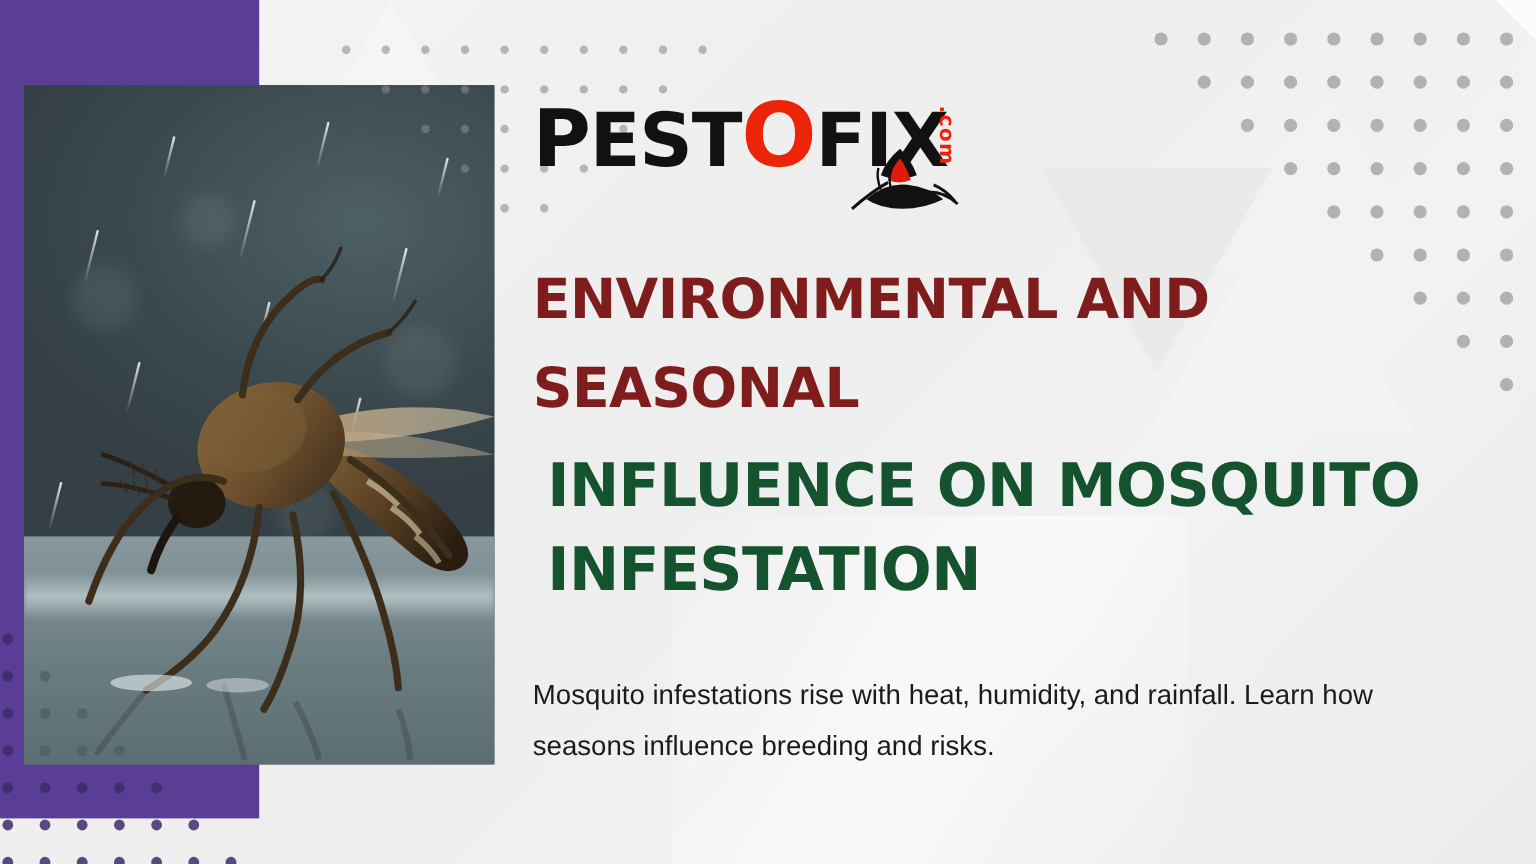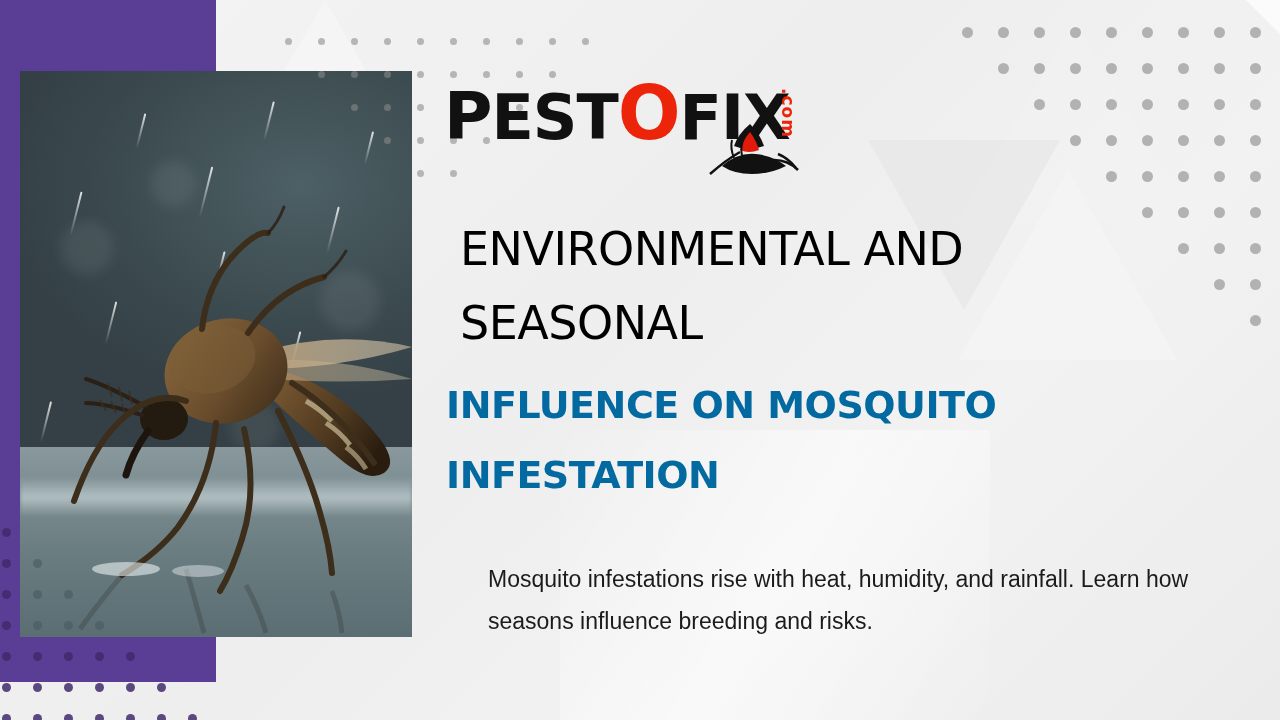--- a/index.html
+++ b/index.html
@@ -151,44 +151,42 @@
     font-size:25px; letter-spacing:1px;
     color:#9a9a9a;
   }
   .logo-bug { position:absolute; left:260px; top:38px; }
 
   
   .h-black {
     position:absolute; left:0; top:212px;
     width:620px;
     font-family:"DejaVu Sans", sans-serif;
-    font-weight:normal;
+    font-weight:bold;
     font-size:46px; line-height:74px;
     letter-spacing:-.5px;
-    color:#000000;
+    color:#7f1d1d;
     text-transform:uppercase;
-    margin-left:16px;
   }
   .h-purple {
-    position:absolute; left:2px; top:370px;
+    position:absolute; left:12px; top:370px;
     width:740px;
     font-family:"DejaVu Sans", sans-serif;
     font-weight:bold;
-    font-size:38px; line-height:70px;
+    font-size:50px; line-height:70px;
     letter-spacing:-.5px;
-    color:#0369a1;
+    color:#14532d;
     text-transform:uppercase;
   }
   .sub {
     position:absolute; left:0; top:558px;
     width:768px;
     font-family:"Liberation Sans", sans-serif;
     font-size:23px; line-height:42px;
     color:#1b1b1b;
-    margin-left:44px;
   }
 </style>
 </head>
 <body>
 
 <div class="bg"></div>
 <div class="bg-tri tri-c"></div>
 <div class="bg-tri tri-a"></div>
 <div class="bg-tri tri-b"></div>
 <div class="bg-tri tri-d"></div>

